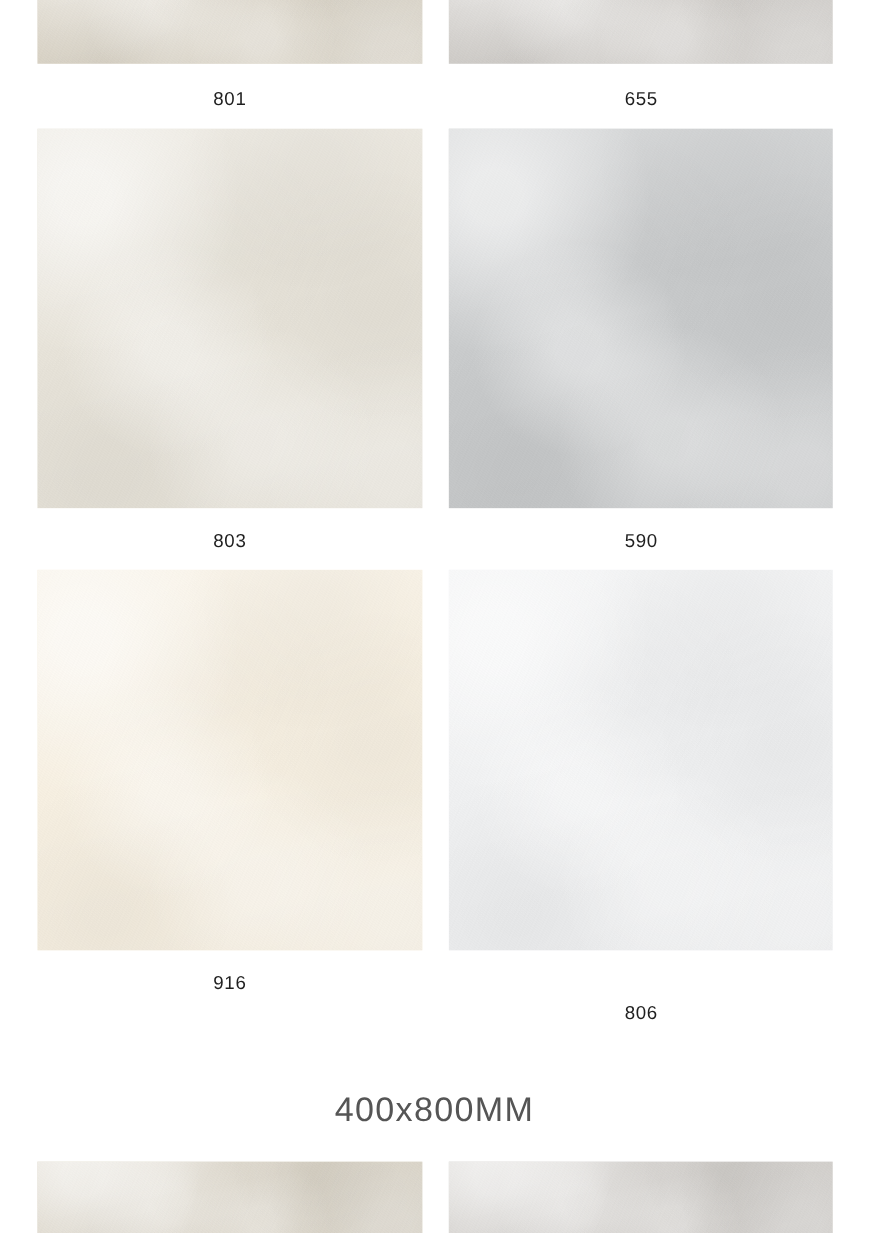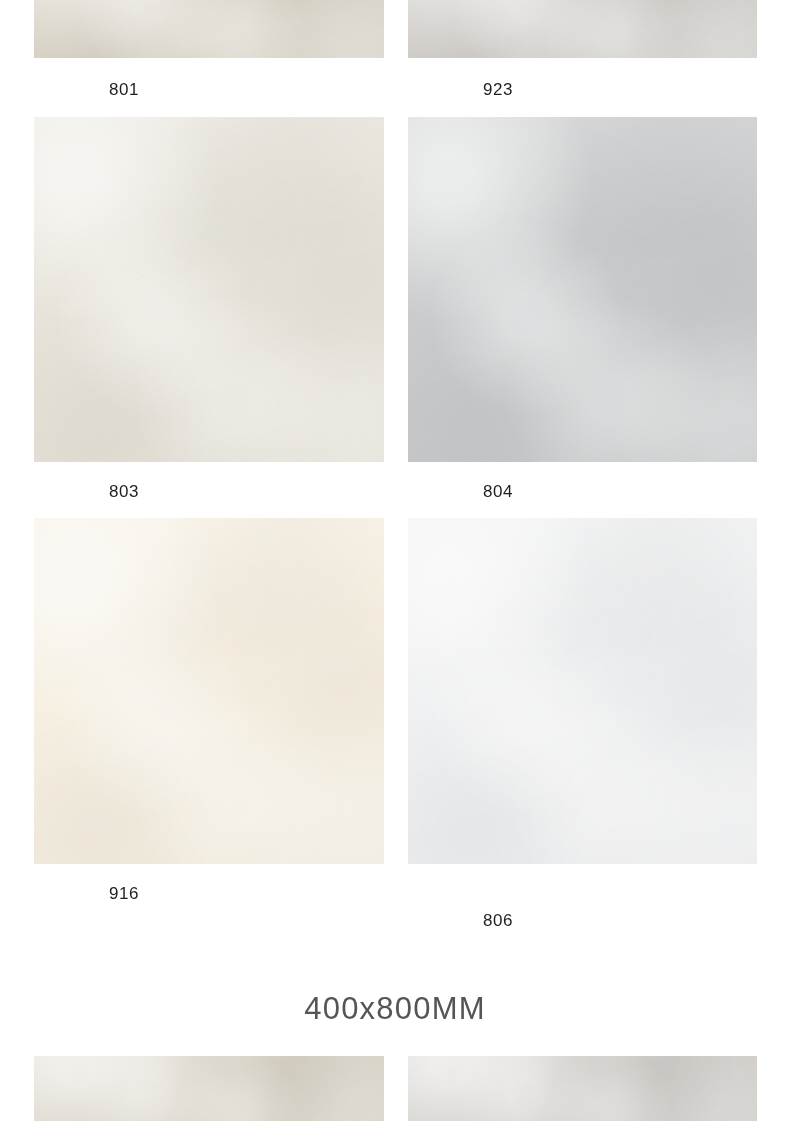--- a/index.html
+++ b/index.html
@@ -53,20 +53,21 @@
   .swatch .sheen {
     position: absolute;
     inset: 0;
     background-image: linear-gradient(168deg, rgba(255,255,255,.30) 0%, rgba(255,255,255,0) 42%, rgba(0,0,0,.020) 100%);
     pointer-events: none;
   }
 
   
   .code-label {
     position: absolute;
+    text-align: center;
     color: #1f1f1f;
     font-size: 17px;
     line-height: 1;
     letter-spacing: .6px;
     white-space: nowrap;
   }
 
   
   .size-heading {
     position: absolute;
@@ -90,35 +91,35 @@
     <div class="speckle"></div>
     <div class="sheen"></div>
   </div>
   <div class="code-label" style="left:109px; top:81px; width:200px;">801</div>
 
   <div class="swatch" style="left:408px; top:-72px; width:349px; height:130px; background-color:#d3d0cc;">
     <div class="grain"></div>
     <div class="speckle"></div>
     <div class="sheen"></div>
   </div>
-  <div class="code-label" style="left:483px; top:81px; width:200px;">923</div>
+  <div class="code-label" style="left:483px; top:81px; width:200px;">655</div>
 
   <div class="swatch" style="left:34px; top:117px; width:350px; height:345px; background-color:#e8e4da;">
     <div class="grain"></div>
     <div class="speckle"></div>
     <div class="sheen"></div>
   </div>
   <div class="code-label" style="left:109px; top:483px; width:200px;">803</div>
 
   <div class="swatch" style="left:408px; top:117px; width:349px; height:345px; background-color:#cacccd;">
     <div class="grain"></div>
     <div class="speckle"></div>
     <div class="sheen"></div>
   </div>
-  <div class="code-label" style="left:483px; top:483px; width:200px;">804</div>
+  <div class="code-label" style="left:483px; top:483px; width:200px;">590</div>
 
   <div class="swatch" style="left:34px; top:518px; width:350px; height:346px; background-color:#f7f0e2;">
     <div class="grain"></div>
     <div class="speckle"></div>
     <div class="sheen"></div>
   </div>
   <div class="code-label" style="left:109px; top:885px; width:200px;">916</div>
 
   <div class="swatch" style="left:408px; top:518px; width:349px; height:346px; background-color:#f0f1f2;">
     <div class="grain"></div>

